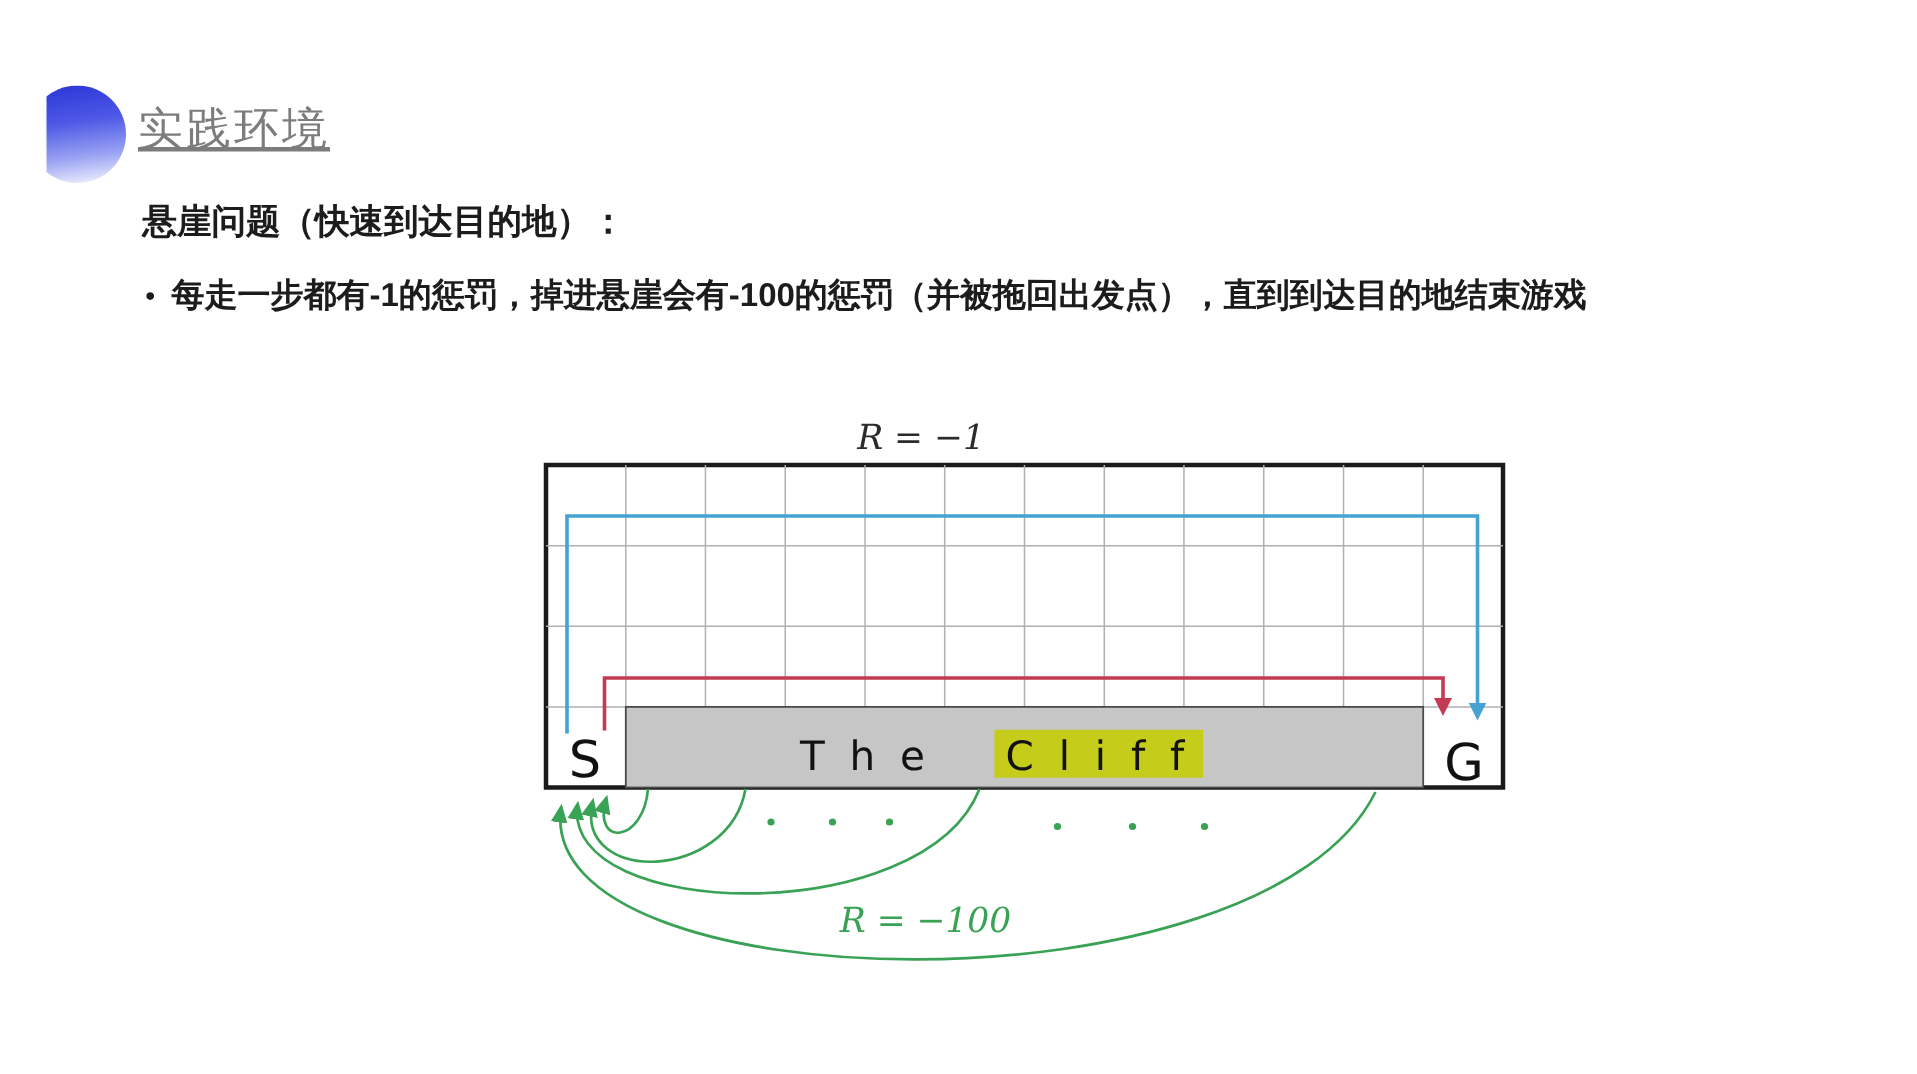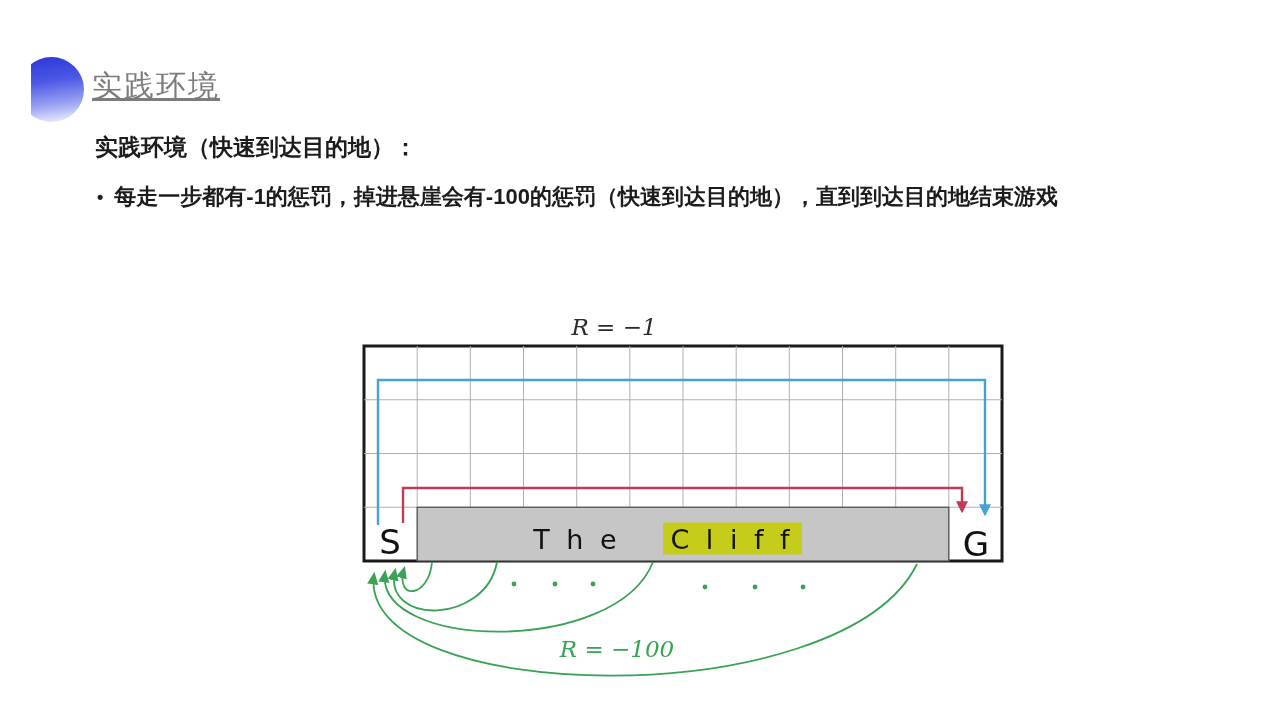--- a/index.html
+++ b/index.html
@@ -30,36 +30,36 @@
     font-size: 23px; color: #1c1c1c; font-weight: 600;
   }
   .bullet-row {
     position: absolute; left: 97px; top: 182px;
     display: flex; align-items: flex-start;
     font-size: 22px; color: #1c1c1c; font-weight: 600;
   }
   .bullet-dot { font-size: 18px; line-height: 30px; margin-right: 11px; }
 
   
-  .diagram-wrap { position: absolute; left: 340px; top: 270px; width: 710px; height: 405px; margin-top: 36px; }
+  .diagram-wrap { position: absolute; left: 340px; top: 270px; width: 710px; height: 405px; }
   svg text { user-select: none; }
   .lbl-serif { font-family: "DejaVu Serif", serif; font-style: italic; }
   .lbl-sans  { font-family: "DejaVu Sans", sans-serif; }
 </style>
 </head>
 <body>
 
 <div class="orb-clip">
     <div class="orb"></div>
   </div>
 <div class="slide-title">实践环境</div>
-<div class="slide-subtitle">实践环境（快速到达目的地）：</div>
+<div class="slide-subtitle">悬崖问题（快速到达目的地）：</div>
 <div class="bullet-row">
   <span class="bullet-dot">•</span>
-  <span>每走一步都有-1的惩罚，掉进悬崖会有-100的惩罚（快速到达目的地），直到到达目的地结束游戏</span>
+  <span>每走一步都有-1的惩罚，掉进悬崖会有-100的惩罚（并被拖回出发点），直到到达目的地结束游戏</span>
 </div>
 
 <div class="diagram-wrap">
 <svg width="710" height="405" viewBox="0 0 710 405">
   <defs>
     <marker id="arrowBlue" markerWidth="5" markerHeight="5" refX="3.6" refY="2.5" orient="auto">
       <path d="M0,0 L5,2.5 L0,5 Z" fill="#45a2d2"></path>
     </marker>
     <marker id="arrowRed" markerWidth="5" markerHeight="5" refX="3.6" refY="2.5" orient="auto">
       <path d="M0,0 L5,2.5 L0,5 Z" fill="#c23b52"></path>

